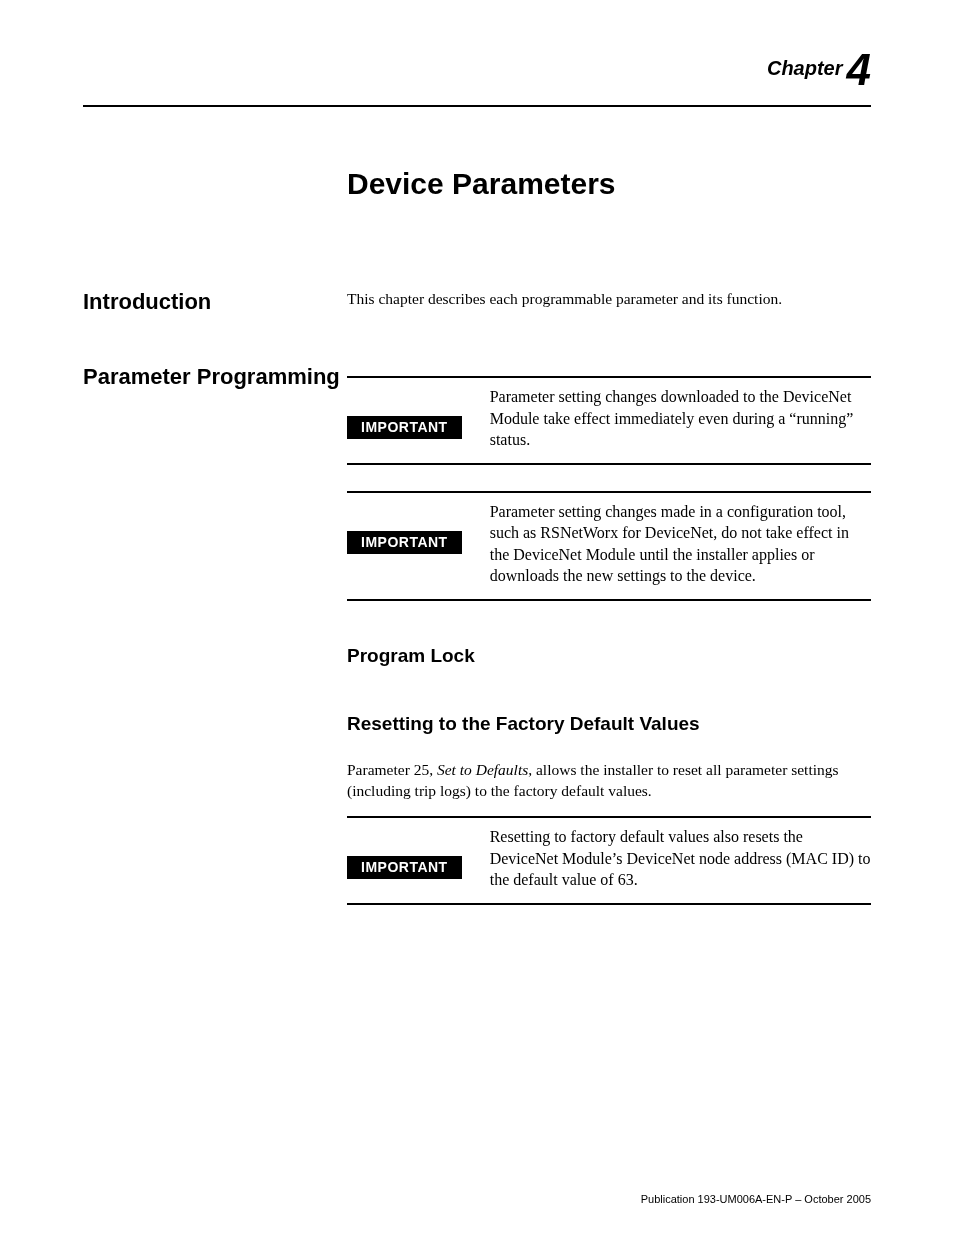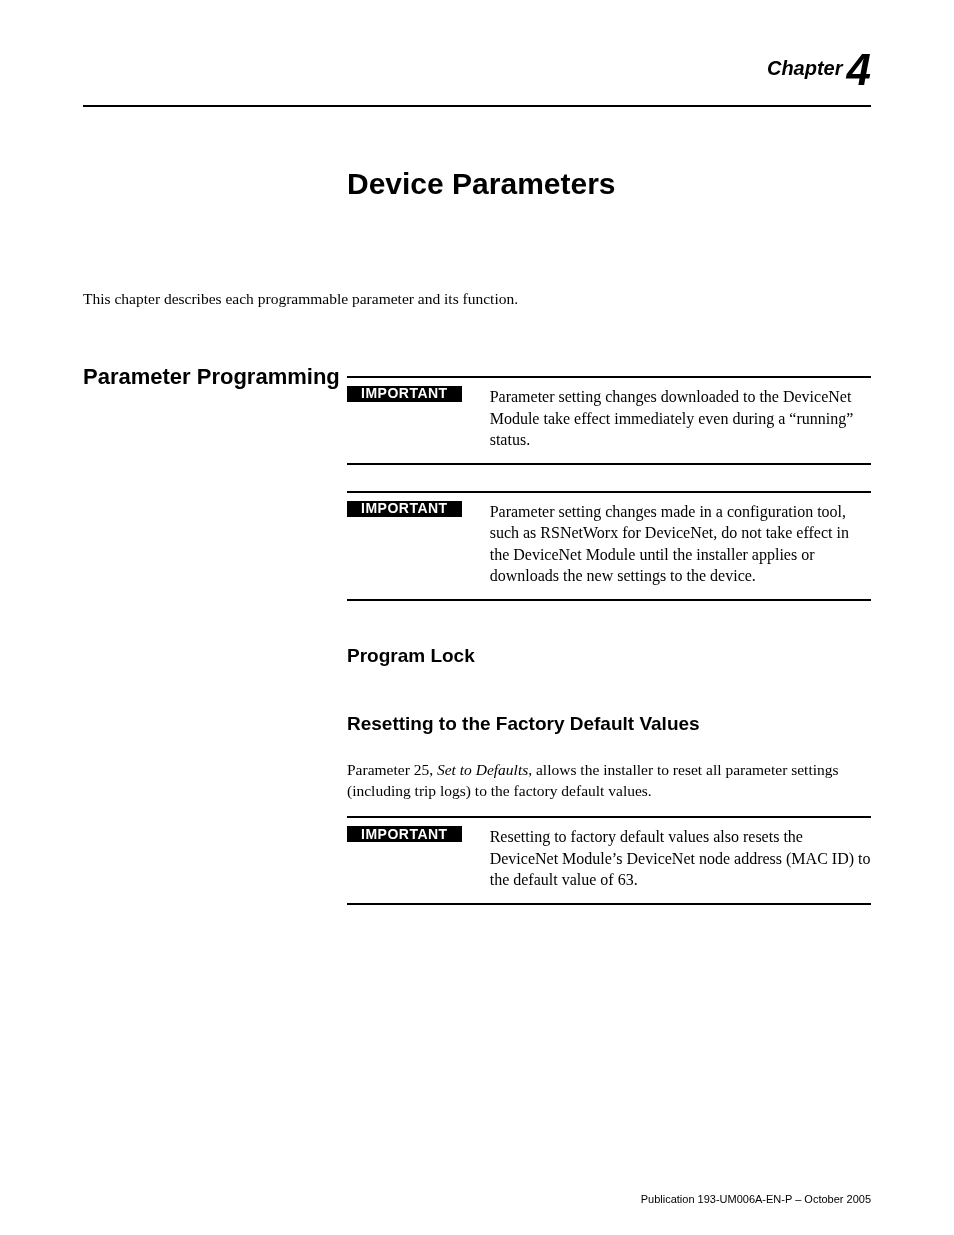--- a/index.html
+++ b/index.html
@@ -76,26 +76,27 @@
       margin-top: 12px;
       margin-bottom: 26px;
     }
     .important-label {
       background: #000;
       color: #fff;
       font-family: 'Arial Narrow', Arial, sans-serif;
       font-weight: bold;
       font-size: 14px;
       padding: 4px 14px;
-      height: 16px;
+      height: 23px;
       display: inline-flex;
       align-items: center;
       margin-right: 28px;
       flex-shrink: 0;
       letter-spacing: 0.5px;
+      margin-top: 30px;
     }
     .important-text {
       font-size: 16px;
       line-height: 1.35;
     }
     .subsection-title {
       font-family: 'Arial Narrow', Arial, sans-serif;
       font-weight: bold;
       font-size: 19px;
       margin-top: 42px;
@@ -114,20 +115,23 @@
 <body>
 
 <div class="chapter-header">
   <span class="chapter-word">Chapter</span><span class="chapter-num">4</span>
 </div>
 <hr class="top-rule">
 
 <h1 class="page-title">Device Parameters</h1>
 
 <div class="section">
+  <div class="section-left">
+    <h2>Introduction</h2>
+  </div>
   <div class="section-right">
     <p>This chapter describes each programmable parameter and its function.</p>
   </div>
 </div>
 
 <div class="section" style="margin-bottom:0;justify-content:space-between;">
   <div class="section-left">
     <h2>Parameter Programming</h2>
   </div>
   <div class="section-right">

